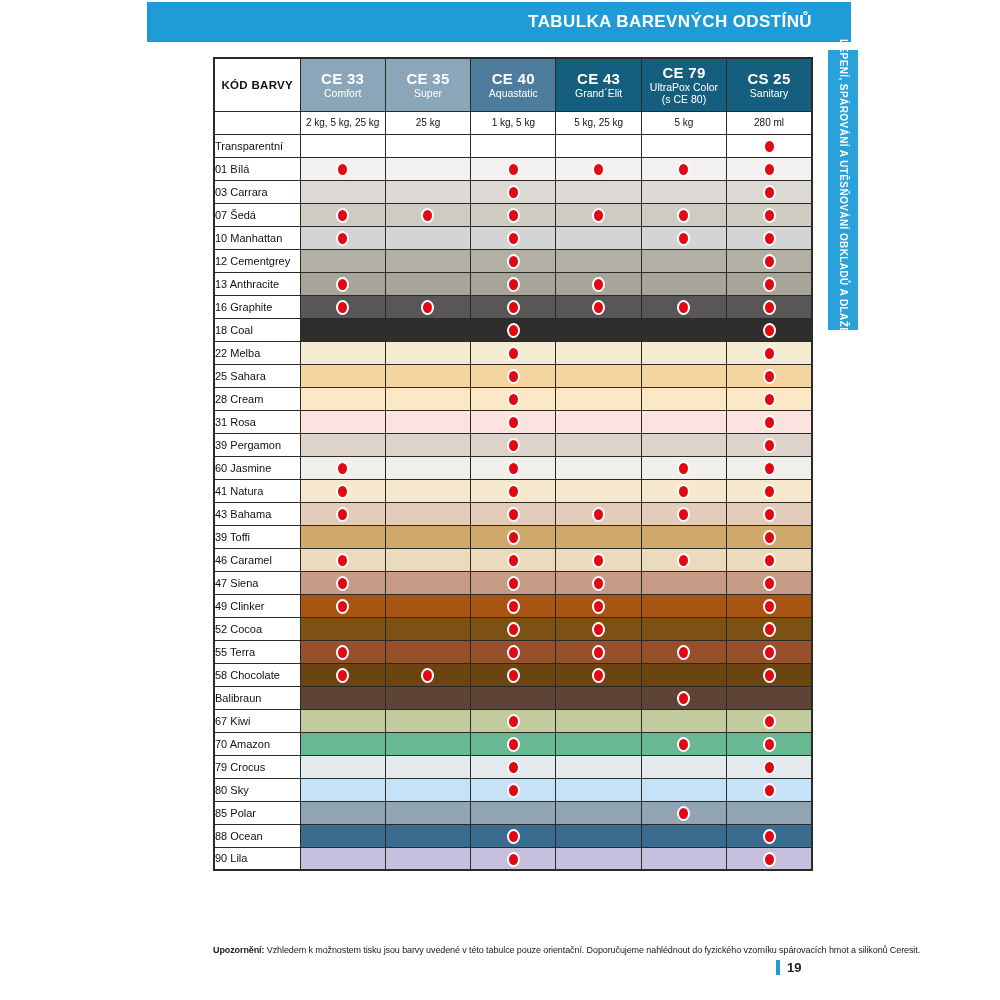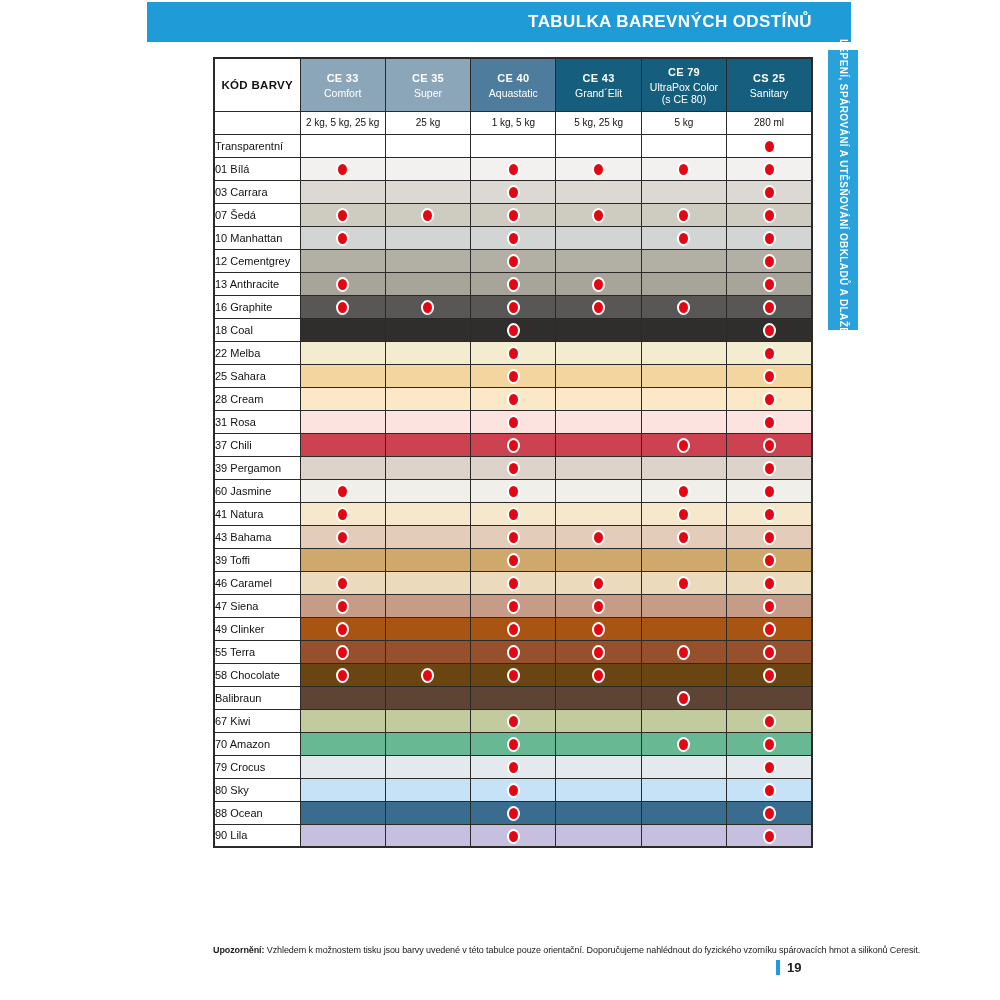--- a/index.html
+++ b/index.html
@@ -20,21 +20,21 @@
 
   
   table.ctable{position:absolute;left:213px;top:57px;width:600px;border-collapse:collapse;
                table-layout:fixed;border:2px solid #2a2a28;}
   table.ctable td, table.ctable th{border:1px solid #2a2a28;padding:0;overflow:hidden;}
   tr.hdr-row{height:53px;}
   th.corner{background:#fff;font-size:11.5px;font-weight:bold;color:#111;
             text-align:center;vertical-align:middle;letter-spacing:.3px;}
   th.hdr{color:#fff;text-align:center;vertical-align:middle;border-left:2px solid #fff;}
   th.hdr.first{border-left:1px solid #2a2a28;}
-  th.hdr .code{font-size:11px;font-weight:bold;line-height:17px;letter-spacing:.3px;}
+  th.hdr .code{font-size:15px;font-weight:bold;line-height:17px;letter-spacing:.3px;}
   th.hdr .sub{font-size:10.5px;font-weight:normal;line-height:12px;}
   tr.size-row{height:23px;}
   tr.size-row td{background:#fff;font-size:10px;color:#111;text-align:center;vertical-align:middle;}
   tr.color-row{height:23px;}
   td.lbl{background:#fff;font-size:11px;color:#111;text-align:left;vertical-align:middle;
          padding-left:8px;white-space:nowrap;}
   td.cell{text-align:center;vertical-align:middle;}
   .dot{display:inline-block;width:9px;height:11px;border-radius:50%;
        border:2px solid #fff;vertical-align:middle;}
 
@@ -220,29 +220,20 @@
         <tr class="color-row">
           <td class="lbl">31 Rosa</td>
           <td class="cell" style="background: rgb(252, 227, 223);"></td>
           <td class="cell" style="background: rgb(252, 227, 223);"></td>
           <td class="cell" style="background: rgb(252, 227, 223);"><span class="dot" style="background: rgb(227, 6, 19);"></span></td>
           <td class="cell" style="background: rgb(252, 227, 223);"></td>
           <td class="cell" style="background: rgb(252, 227, 223);"></td>
           <td class="cell" style="background: rgb(252, 227, 223);"><span class="dot" style="background: rgb(227, 6, 19);"></span></td>
         </tr>
         <tr class="color-row">
-          <td class="lbl">37 Chili</td>
-          <td class="cell" style="background: rgb(204, 66, 81);"></td>
-          <td class="cell" style="background: rgb(204, 66, 81);"></td>
-          <td class="cell" style="background: rgb(204, 66, 81);"><span class="dot" style="background: rgb(227, 6, 19);"></span></td>
-          <td class="cell" style="background: rgb(204, 66, 81);"></td>
-          <td class="cell" style="background: rgb(204, 66, 81);"><span class="dot" style="background: rgb(227, 6, 19);"></span></td>
-          <td class="cell" style="background: rgb(204, 66, 81);"><span class="dot" style="background: rgb(227, 6, 19);"></span></td>
-        </tr>
-        <tr class="color-row">
           <td class="lbl">39 Pergamon</td>
           <td class="cell" style="background: rgb(222, 211, 202);"></td>
           <td class="cell" style="background: rgb(222, 211, 202);"></td>
           <td class="cell" style="background: rgb(222, 211, 202);"><span class="dot" style="background: rgb(227, 6, 19);"></span></td>
           <td class="cell" style="background: rgb(222, 211, 202);"></td>
           <td class="cell" style="background: rgb(222, 211, 202);"></td>
           <td class="cell" style="background: rgb(222, 211, 202);"><span class="dot" style="background: rgb(227, 6, 19);"></span></td>
         </tr>
         <tr class="color-row">
           <td class="lbl">60 Jasmine</td>
@@ -301,20 +292,29 @@
         <tr class="color-row">
           <td class="lbl">49 Clinker</td>
           <td class="cell" style="background: rgb(168, 85, 19);"><span class="dot" style="background: rgb(227, 6, 19);"></span></td>
           <td class="cell" style="background: rgb(168, 85, 19);"></td>
           <td class="cell" style="background: rgb(168, 85, 19);"><span class="dot" style="background: rgb(227, 6, 19);"></span></td>
           <td class="cell" style="background: rgb(168, 85, 19);"><span class="dot" style="background: rgb(227, 6, 19);"></span></td>
           <td class="cell" style="background: rgb(168, 85, 19);"></td>
           <td class="cell" style="background: rgb(168, 85, 19);"><span class="dot" style="background: rgb(227, 6, 19);"></span></td>
         </tr>
         <tr class="color-row">
+          <td class="lbl">52 Cocoa</td>
+          <td class="cell" style="background: rgb(125, 80, 19);"></td>
+          <td class="cell" style="background: rgb(125, 80, 19);"></td>
+          <td class="cell" style="background: rgb(125, 80, 19);"><span class="dot" style="background: rgb(227, 6, 19);"></span></td>
+          <td class="cell" style="background: rgb(125, 80, 19);"><span class="dot" style="background: rgb(227, 6, 19);"></span></td>
+          <td class="cell" style="background: rgb(125, 80, 19);"></td>
+          <td class="cell" style="background: rgb(125, 80, 19);"><span class="dot" style="background: rgb(227, 6, 19);"></span></td>
+        </tr>
+        <tr class="color-row">
           <td class="lbl">55 Terra</td>
           <td class="cell" style="background: rgb(150, 81, 44);"><span class="dot" style="background: rgb(227, 6, 19);"></span></td>
           <td class="cell" style="background: rgb(150, 81, 44);"></td>
           <td class="cell" style="background: rgb(150, 81, 44);"><span class="dot" style="background: rgb(227, 6, 19);"></span></td>
           <td class="cell" style="background: rgb(150, 81, 44);"><span class="dot" style="background: rgb(227, 6, 19);"></span></td>
           <td class="cell" style="background: rgb(150, 81, 44);"><span class="dot" style="background: rgb(227, 6, 19);"></span></td>
           <td class="cell" style="background: rgb(150, 81, 44);"><span class="dot" style="background: rgb(227, 6, 19);"></span></td>
         </tr>
         <tr class="color-row">
           <td class="lbl">58 Chocolate</td>
@@ -364,20 +364,29 @@
         <tr class="color-row">
           <td class="lbl">80 Sky</td>
           <td class="cell" style="background: rgb(197, 226, 247);"></td>
           <td class="cell" style="background: rgb(197, 226, 247);"></td>
           <td class="cell" style="background: rgb(197, 226, 247);"><span class="dot" style="background: rgb(227, 6, 19);"></span></td>
           <td class="cell" style="background: rgb(197, 226, 247);"></td>
           <td class="cell" style="background: rgb(197, 226, 247);"></td>
           <td class="cell" style="background: rgb(197, 226, 247);"><span class="dot" style="background: rgb(227, 6, 19);"></span></td>
         </tr>
         <tr class="color-row">
+          <td class="lbl">85 Polar</td>
+          <td class="cell" style="background: rgb(144, 164, 180);"></td>
+          <td class="cell" style="background: rgb(144, 164, 180);"></td>
+          <td class="cell" style="background: rgb(144, 164, 180);"></td>
+          <td class="cell" style="background: rgb(144, 164, 180);"></td>
+          <td class="cell" style="background: rgb(144, 164, 180);"><span class="dot" style="background: rgb(227, 6, 19);"></span></td>
+          <td class="cell" style="background: rgb(144, 164, 180);"></td>
+        </tr>
+        <tr class="color-row">
           <td class="lbl">88 Ocean</td>
           <td class="cell" style="background: rgb(58, 108, 144);"></td>
           <td class="cell" style="background: rgb(58, 108, 144);"></td>
           <td class="cell" style="background: rgb(58, 108, 144);"><span class="dot" style="background: rgb(227, 6, 19);"></span></td>
           <td class="cell" style="background: rgb(58, 108, 144);"></td>
           <td class="cell" style="background: rgb(58, 108, 144);"></td>
           <td class="cell" style="background: rgb(58, 108, 144);"><span class="dot" style="background: rgb(227, 6, 19);"></span></td>
         </tr>
         <tr class="color-row">
           <td class="lbl">90 Lila</td>

